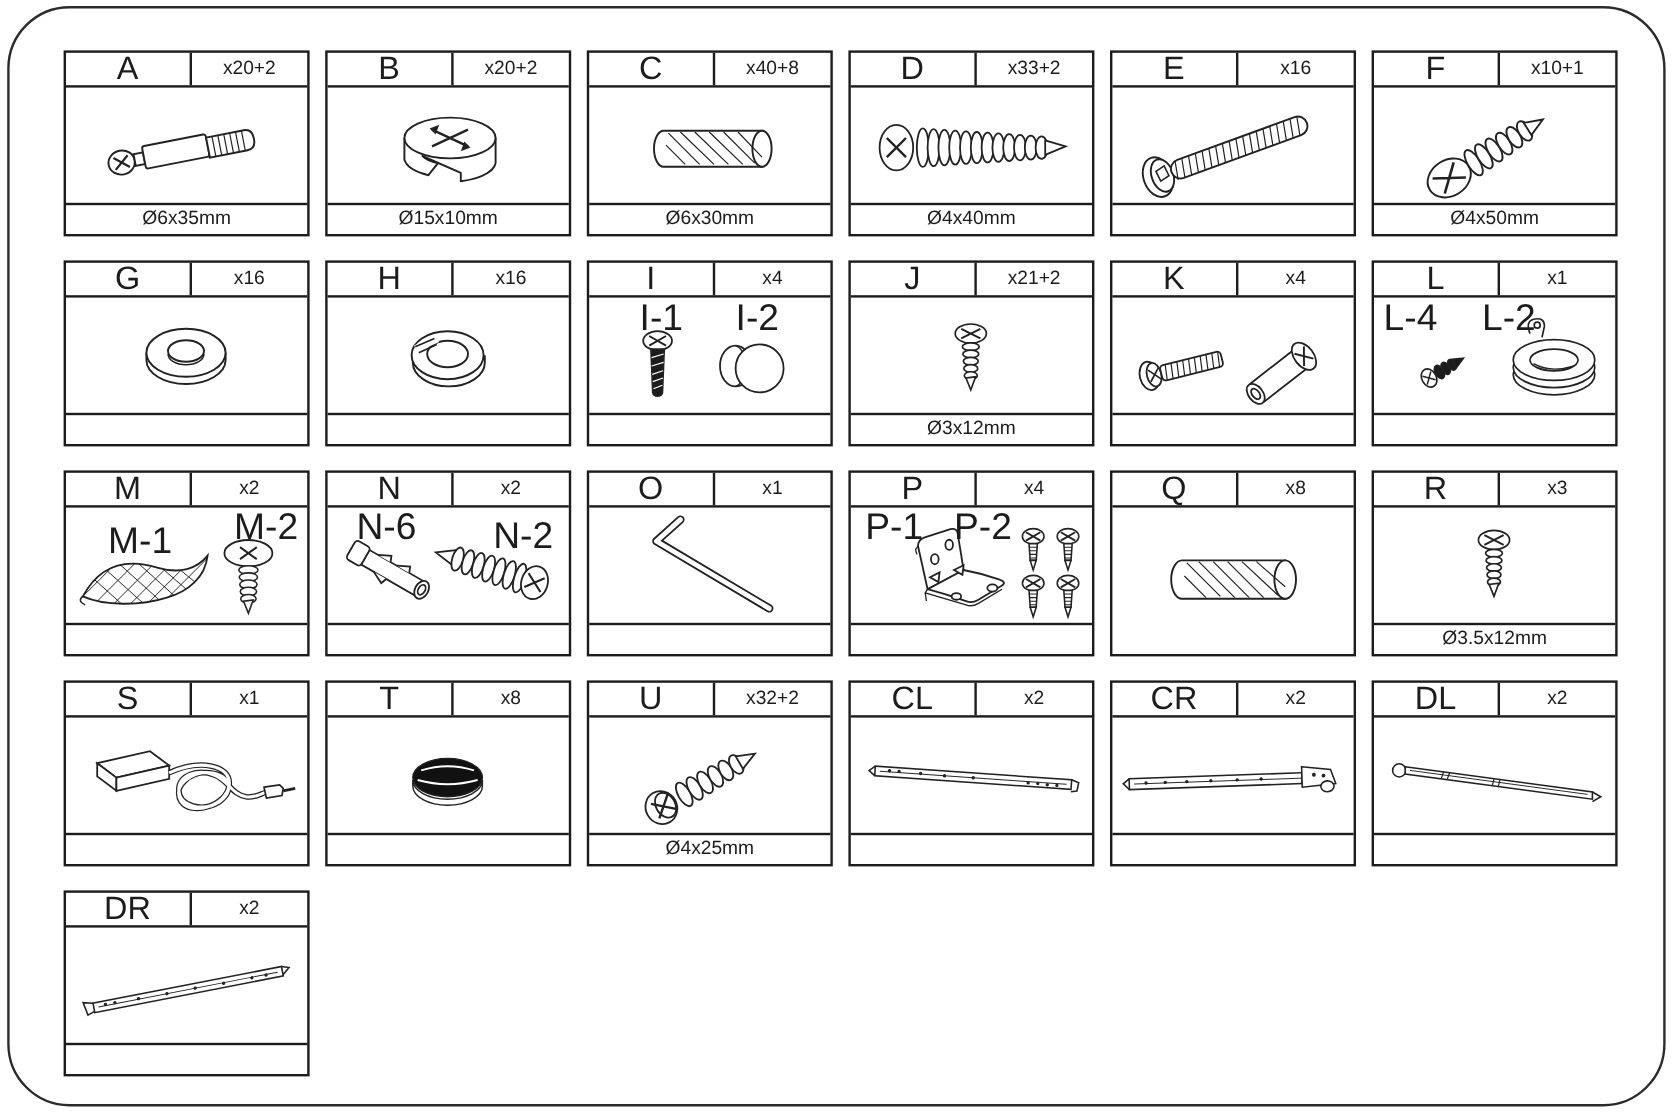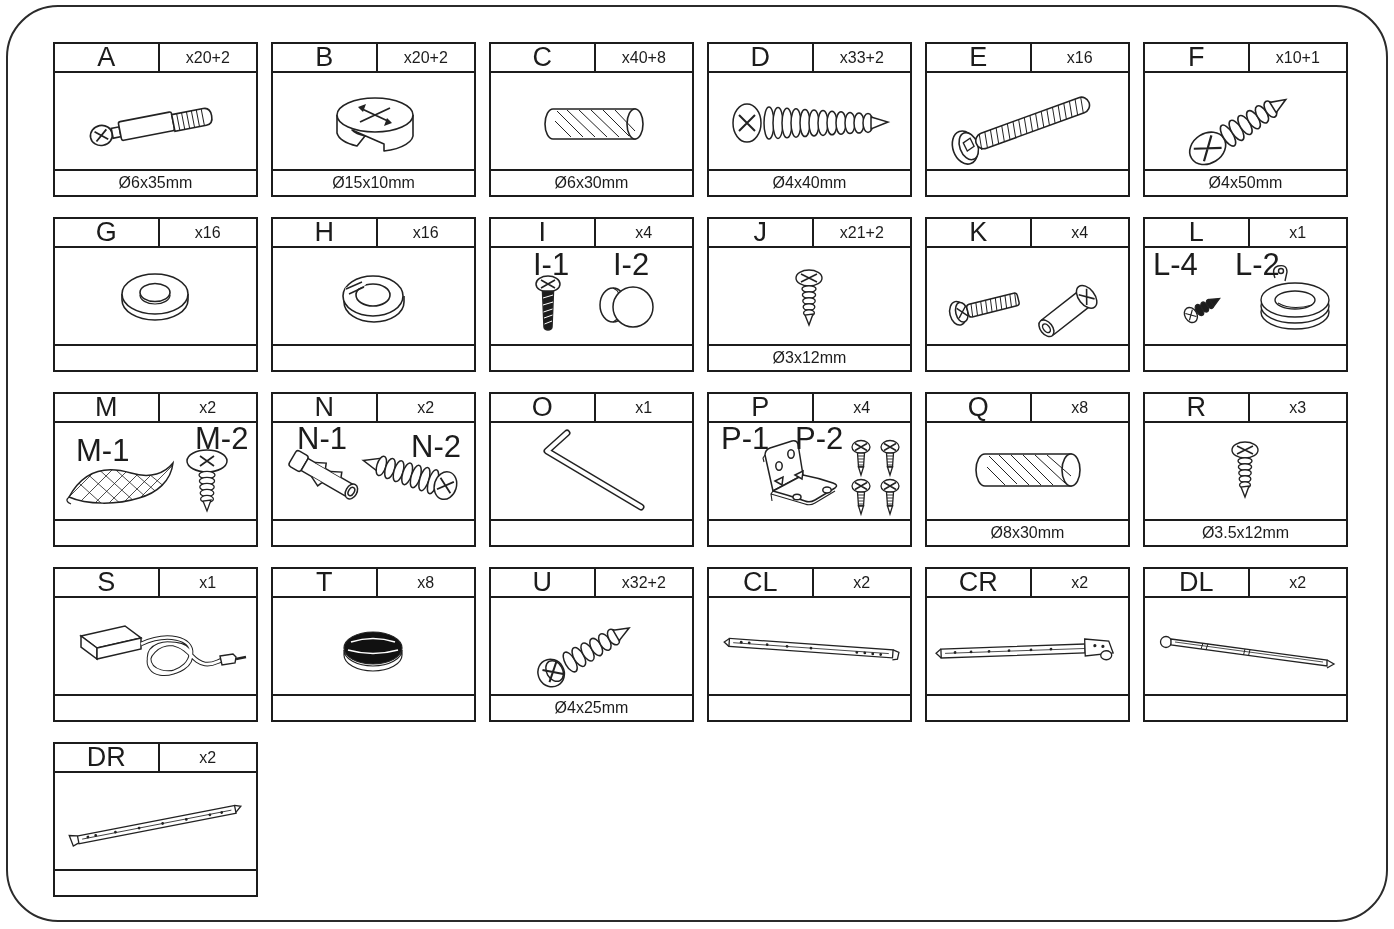--- a/index.html
+++ b/index.html
@@ -290,21 +290,21 @@
       </div>
       <div class="dim"></div>
     </div>
 
     <div class="cell">
       <div class="hdr">
         <span class="letter">M</span>
         <span class="qty">x2</span>
       </div>
       <div class="art">
-        <span class="sub" style="left:21px;top:12px">M-1</span>
+        <span class="sub" style="left:35px;top:12px">M-1</span>
         <span class="sub" style="left:140px;top:0px">M-2</span>
         <svg viewBox="0 0 201 96">
           <defs>
             <clipPath id="mnet">
                 <path d="M14 74 C28 48 50 42 76 50 C96 56 110 50 118 40 C116 58 102 70 84 75 C62 82 32 82 14 74 z"></path>
               </clipPath>
           </defs>
           <g stroke="#222">
             <path d="M14 74 C28 48 50 42 76 50 C96 56 110 50 118 40 C116 58 102 70 84 75 C62 82 32 82 14 74 z" fill="#fff" stroke-width="1.5"></path>
             <g clip-path="url(#mnet)" stroke-width="0.8">
@@ -324,21 +324,21 @@
       </div>
       <div class="dim"></div>
     </div>
 
     <div class="cell">
       <div class="hdr">
         <span class="letter">N</span>
         <span class="qty">x2</span>
       </div>
       <div class="art">
-        <span class="sub" style="left:24px;top:0px">N-1</span>
+        <span class="sub" style="left:24px;top:0px">N-6</span>
         <span class="sub" style="left:138px;top:8px">N-2</span>
         <svg viewBox="0 0 201 96">
           <g fill="#fff" stroke="#222" stroke-width="1.5">
             <g transform="rotate(30 55 55)">
               <rect x="14" y="46" width="14" height="18" rx="3"></rect>
               <path d="M28 48 h54 v14 h-54 z"></path>
               <path d="M36 48 l10 -5 2 5 M54 48 l10 -5 2 5" fill="#fff"></path>
               <path d="M40 62 l10 5 2 -5" fill="#fff"></path>
               <ellipse cx="82" cy="55" rx="5.5" ry="8"></ellipse>
               <ellipse cx="82" cy="55" rx="2.8" ry="4.5"></ellipse>
@@ -420,21 +420,20 @@
       </div>
       <div class="art">
         <svg viewBox="0 0 201 96">
           <g fill="#fff" stroke="#222" stroke-width="1.6">
             <path d="M58 31 h86 v32 h-86 a9 16 0 0 1 0 -32 z"></path>
             <ellipse cx="144" cy="47" rx="9" ry="16"></ellipse>
             <path d="M62 33 L90 61 M72 32 L102 62 M84 32 L114 62 M96 32 L126 62 M108 32 L138 60 M120 32 L144 53 M60 44 L78 62" stroke-width="1" fill="none"></path>
           </g>
         </svg>
       </div>
-      <div class="dim">Ø8x30mm</div>
     </div>
 
     <div class="cell">
       <div class="hdr">
         <span class="letter">R</span>
         <span class="qty">x3</span>
       </div>
       <div class="art">
         <svg viewBox="0 0 201 96">
           <g fill="#fff" stroke="#222" stroke-width="1.4">

